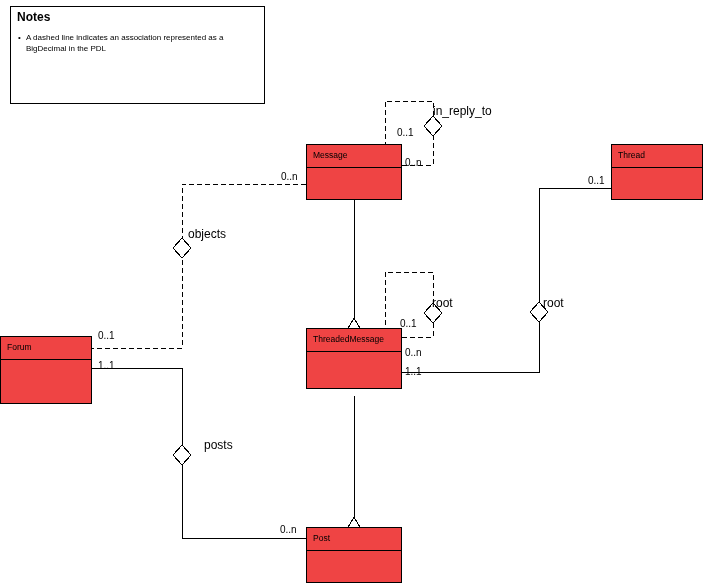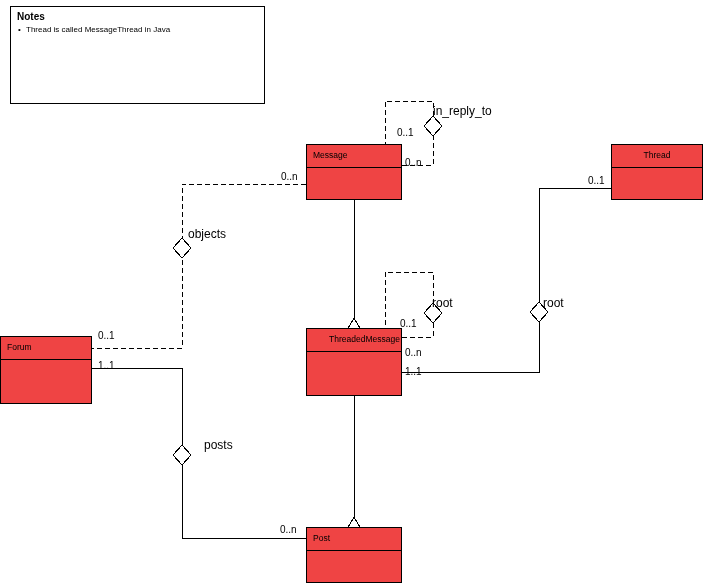--- a/index.html
+++ b/index.html
@@ -50,26 +50,26 @@
     left: 10px;
     top: 6px;
     width: 255px;
     height: 98px;
     background: #ffffff;
     border: 1px solid #000000;
     box-sizing: border-box;
     padding: 4px 6px;
   }
   .notes-title {
-    font-size: 10px;
+    font-size: 12px;
     font-weight: bold;
     color: #000000;
     line-height: 12px;
     display: block;
-    margin-bottom: 2px;
+    margin-bottom: 10px;
   }
   .notes-list {
     margin: 0;
     padding: 0;
     list-style: none;
   }
   .notes-list li {
     font-size: 8px;
     color: #000000;
     line-height: 10.5px;
@@ -129,40 +129,40 @@
 
       <path d="M 354 527 L 354 396"></path>
       <polygon points="354,517 347,529 361,529" fill="#ffffff" stroke="#000000"></polygon>
 
     </g>
   </svg>
 
   <div class="notes-box">
     <span class="notes-title">Notes</span>
     <ul class="notes-list">
-      <li>Thread is called MessageThread in Java</li>
+      <li>A dashed line indicates an association represented as a BigDecimal in the PDL</li>
     </ul>
   </div>
 
   <div class="uml-class" style="left:306px; top:144px; width:96px; height:56px;">
     <span class="class-name">Message</span>
     <div class="class-divider"></div>
   </div>
 
-  <div class="uml-class" style="left:611px; top:144px; width:92px; height:56px;text-align:center;">
+  <div class="uml-class" style="left:611px; top:144px; width:92px; height:56px;">
     <span class="class-name">Thread</span>
     <div class="class-divider"></div>
   </div>
 
   <div class="uml-class" style="left:0px; top:336px; width:92px; height:68px;">
     <span class="class-name">Forum</span>
     <div class="class-divider"></div>
   </div>
 
-  <div class="uml-class" style="left:306px; top:328px; width:96px; height:68px;padding-left:16px;">
+  <div class="uml-class" style="left:306px; top:328px; width:96px; height:61px;">
     <span class="class-name">ThreadedMessage</span>
     <div class="class-divider"></div>
   </div>
 
   <div class="uml-class" style="left:306px; top:527px; width:96px; height:56px;">
     <span class="class-name">Post</span>
     <div class="class-divider"></div>
   </div>
 
   <div class="assoc-label" style="left:433px; top:107px;">in_reply_to</div>

